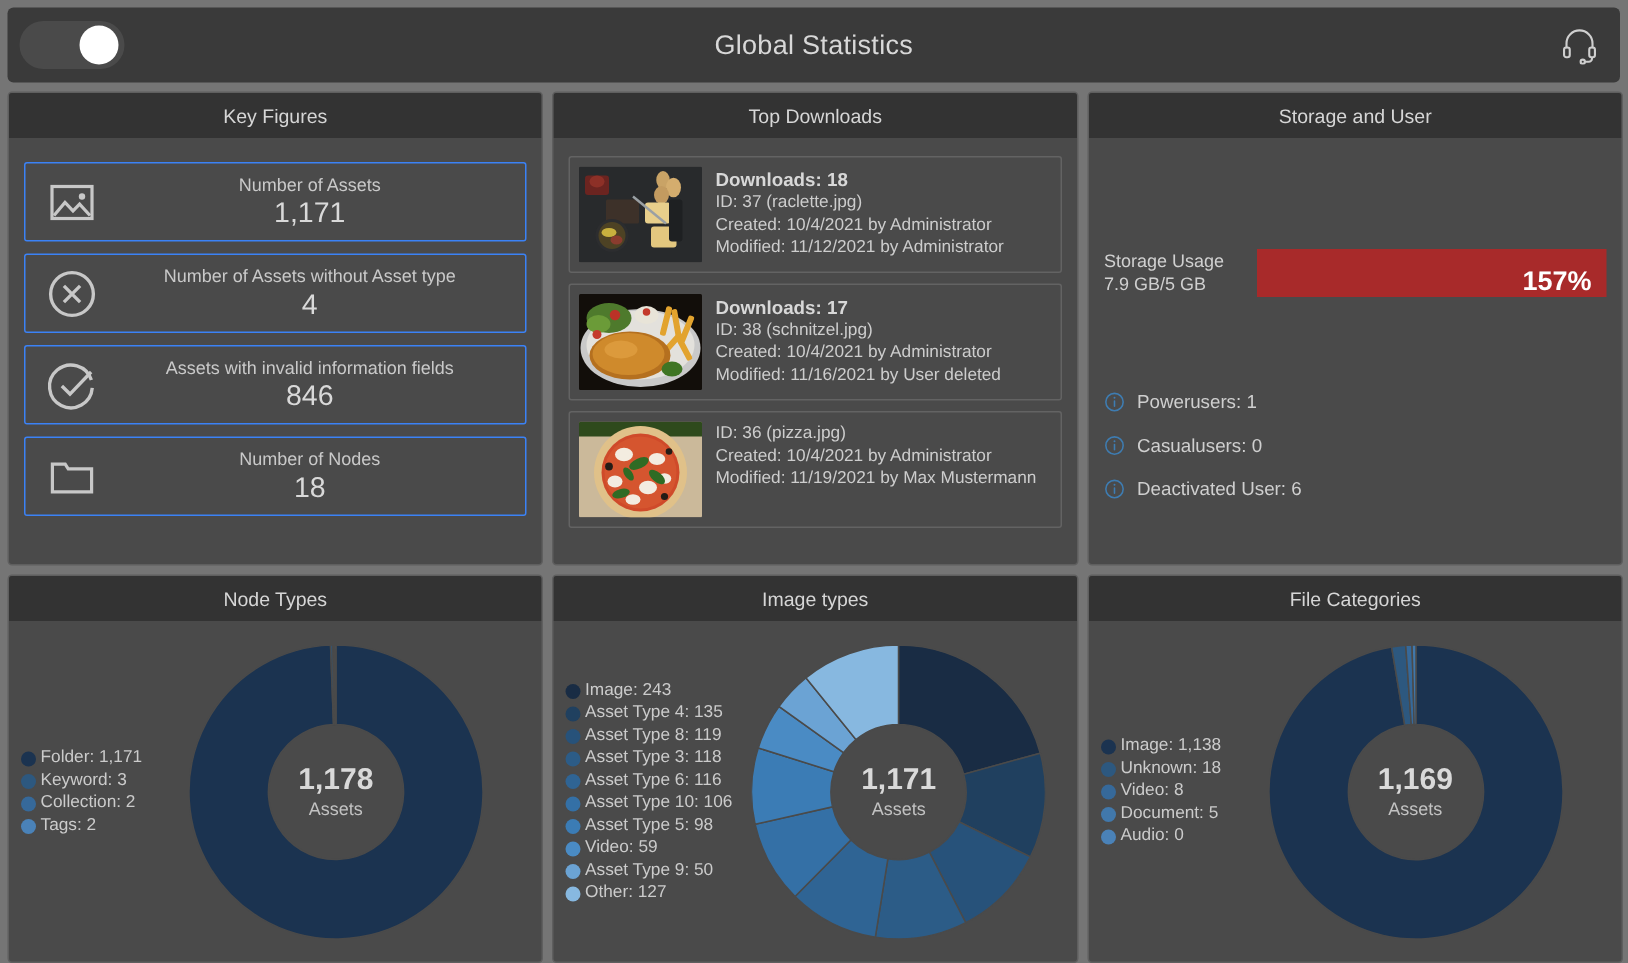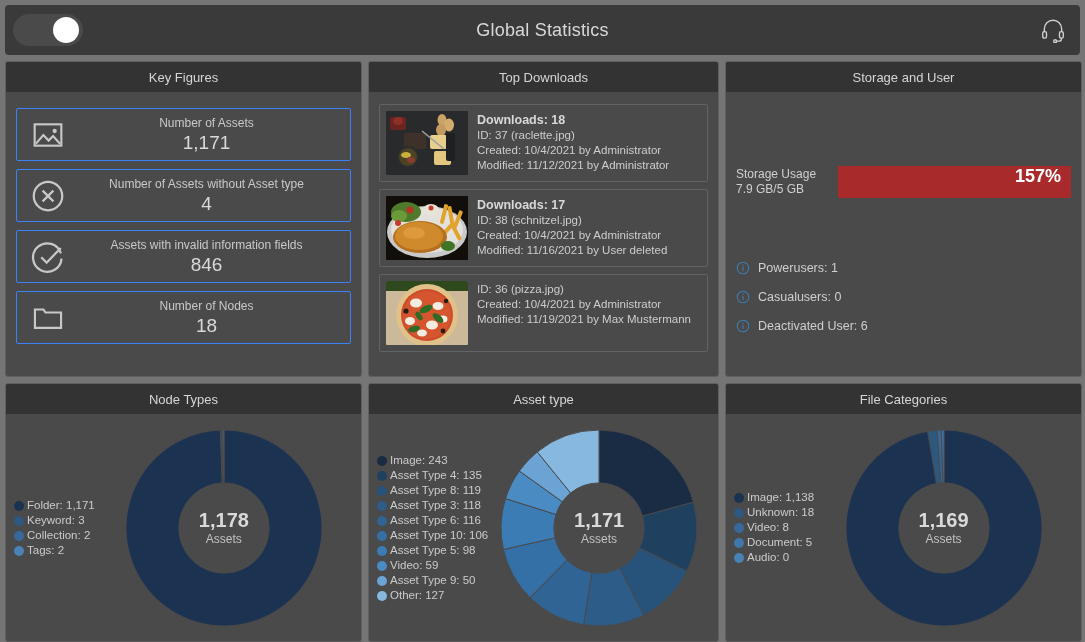--- a/index.html
+++ b/index.html
@@ -117,21 +117,21 @@
   
   .storage-row {
     display: flex; align-items: center;
     margin-top: 64px;
     gap: 10px;
   }
   .storage-label { color: #d0d0d0; font-size: 12px; line-height: 15px; flex: none; width: 92px; }
   .storage-bar {
     flex: 1; height: 32px;
     background: #a82a2a;
-    display: flex; align-items: flex-start; justify-content: flex-end;
+    display: flex; align-items: flex-end; justify-content: flex-end;
     padding-right: 10px;
     padding-left: 32px;
   }
   .storage-pct { color: #ffffff; font-size: 18px; font-weight: bold; }
   .user-list { margin-top: 63px; display: flex; flex-direction: column; gap: 15px; }
   .user-row { display: flex; align-items: center; gap: 8px; }
   .user-text { color: #cfcfcf; font-size: 12.5px; }
   .info-icon { width: 14px; height: 14px; flex: none; }
 
   
@@ -426,21 +426,21 @@
             <div class="donut-center">
               <div class="donut-value">1,178</div>
               <div class="donut-sub">Assets</div>
             </div>
           </div>
         </div>
       </div>
     </div>
 
     <div class="panel col-m">
-      <div class="panel-title">Asset type</div>
+      <div class="panel-title">Image types</div>
       <div class="chart-body">
         <div class="legend legend-wide">
             <div class="legend-item">
               <span class="legend-dot" style="background: rgb(25, 44, 68);"></span>
               <span class="legend-text">Image: 243</span>
             </div>
             <div class="legend-item">
               <span class="legend-dot" style="background: rgb(32, 64, 95);"></span>
               <span class="legend-text">Asset Type 4: 135</span>
             </div>

